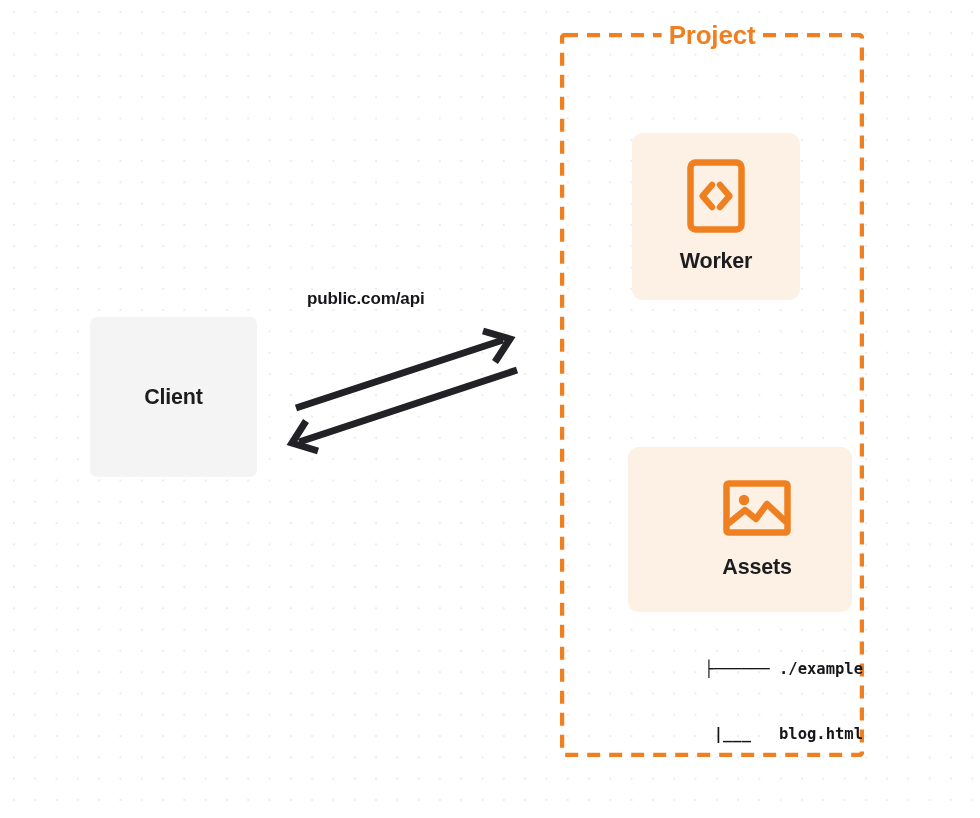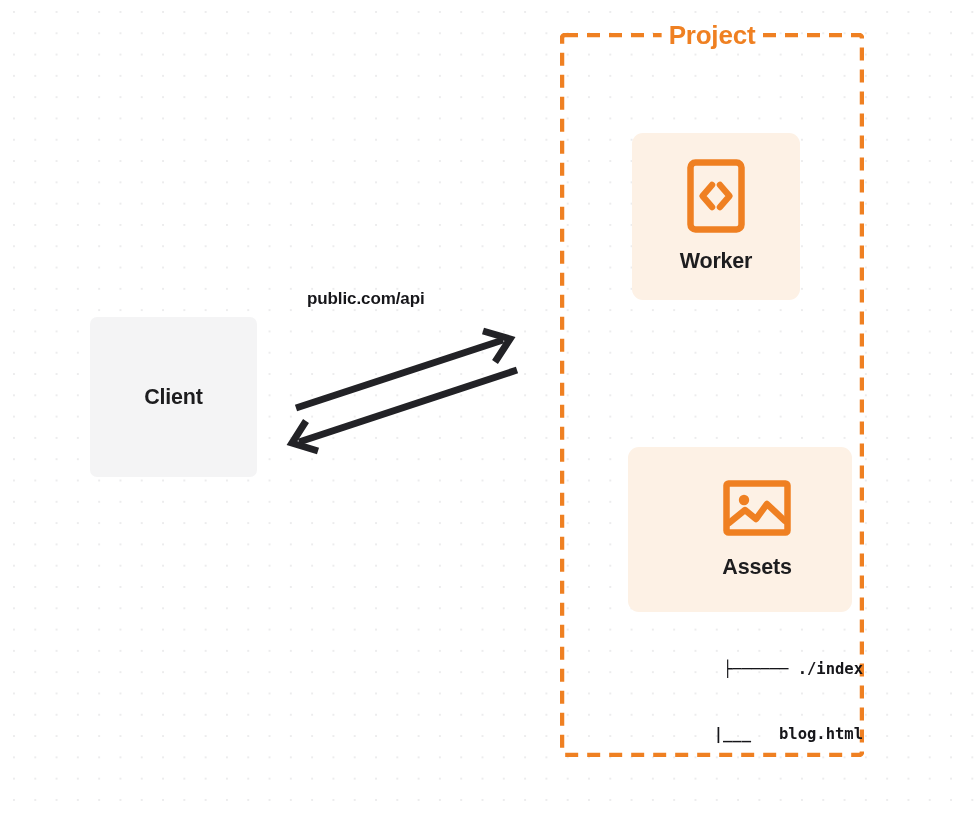--- a/index.html
+++ b/index.html
@@ -192,19 +192,19 @@
     <div id="assets-card" class="service-card">
       <svg class="service-icon" width="68" height="58" viewBox="0 0 68 58" xmlns="http://www.w3.org/2000/svg">
         <rect x="3.5" y="4.5" width="61" height="49" rx="2" fill="none" stroke="#ef8022" stroke-width="6.5"></rect>
         <circle cx="21" cy="21" r="5.2" fill="#ef8022"></circle>
         <polyline points="6,44 22,31 33,40 44,25 62,42" fill="none" stroke="#ef8022" stroke-width="6.5" stroke-linecap="round" stroke-linejoin="round"></polyline>
       </svg>
       <span class="service-label">Assets</span>
     </div>
 
     <div id="file-tree">
-      <span class="tree-row">├────── ./index</span>
+      <span class="tree-row">├────── ./example</span>
       <span class="tree-row">      |___   blog.html</span>
       
     </div>
 
   </div>
 </div>
 
 </body></html>

